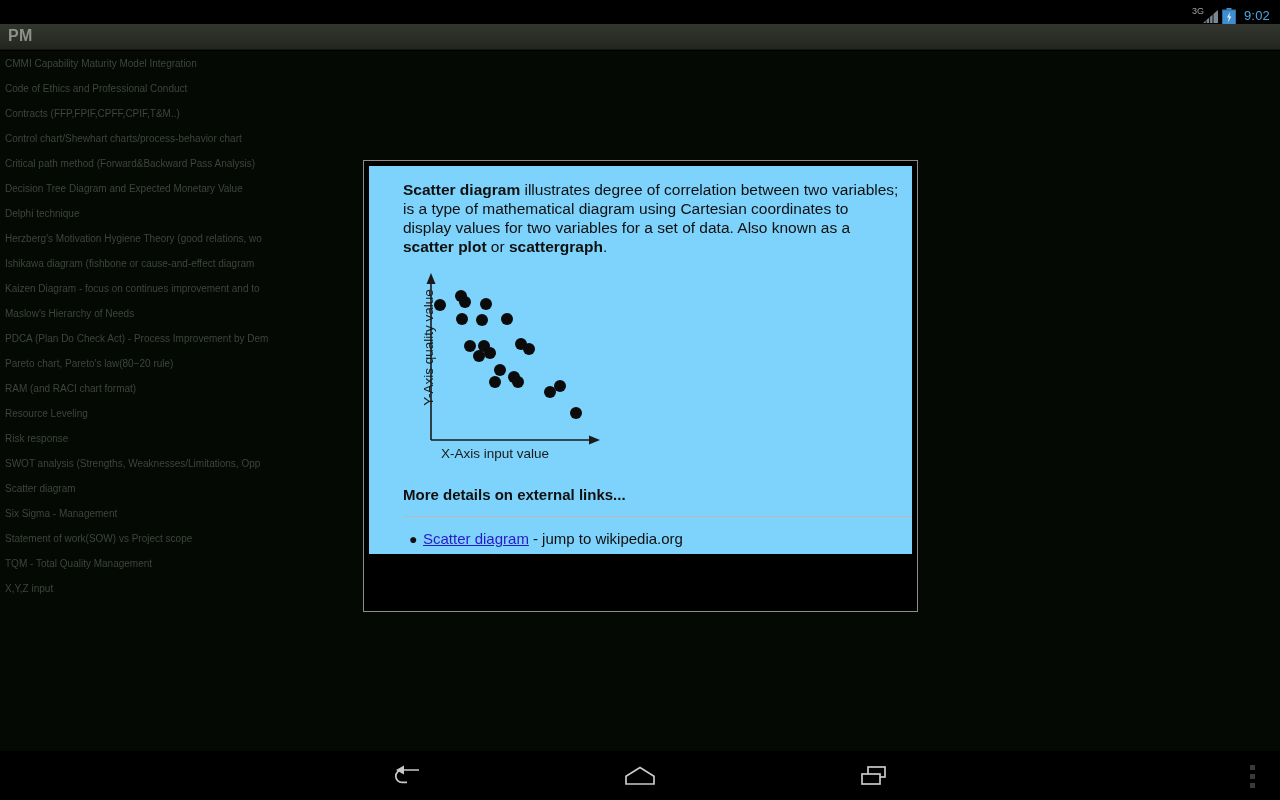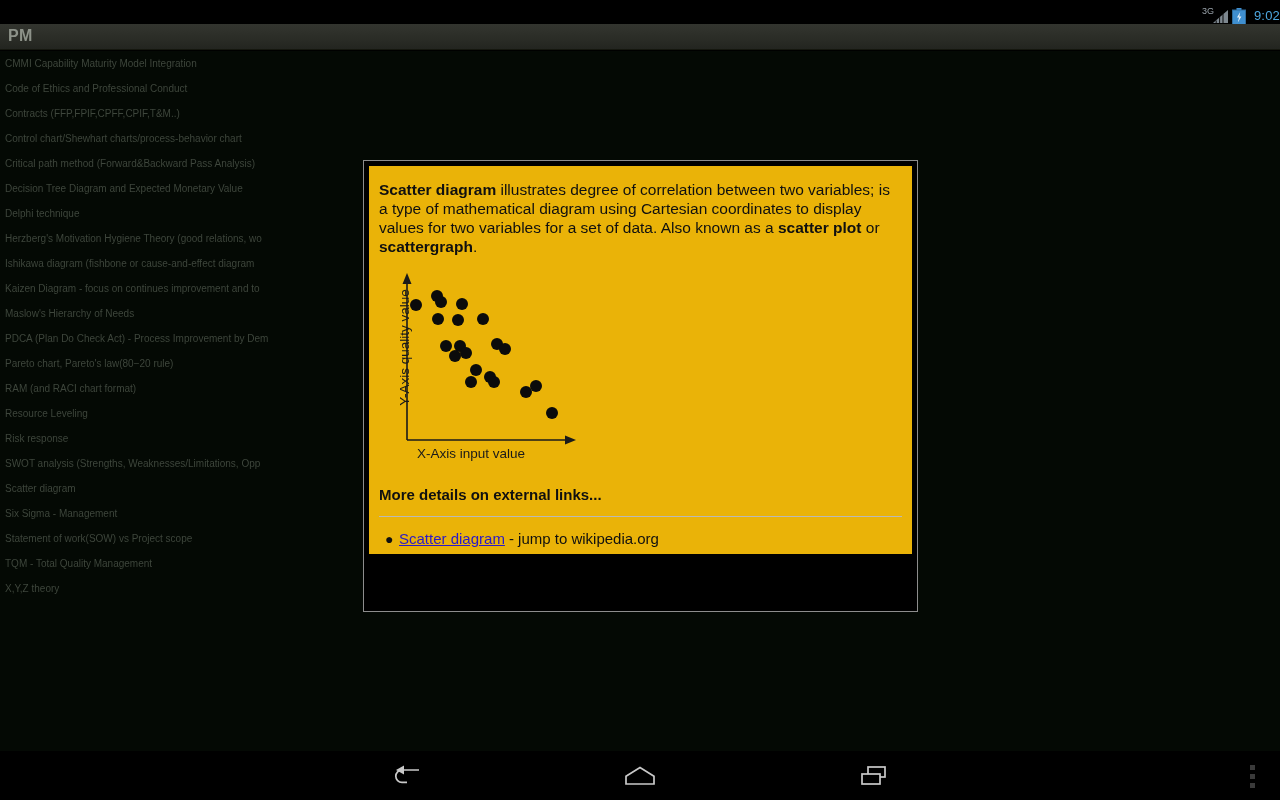--- a/index.html
+++ b/index.html
@@ -17,20 +17,21 @@
 
   
   .statusbar {
     position: absolute;
     left: 0; top: 0;
     width: 1280px; height: 32px;
     background: #000;
     display: flex;
     align-items: center;
     justify-content: flex-end;
+    padding-right: 10px;
     box-sizing: border-box;
   }
   .sb-signal {
     position: relative;
     width: 26px; height: 18px;
     margin-right: 4px;
   }
   .sb-signal .net {
     position: absolute;
     left: 0; top: 0;
@@ -107,23 +108,24 @@
     left: 1px; top: 0px;
     width: 551px;
     height: 5px;
     background: #000;
   }
   .dialog-body {
     position: absolute;
     left: 5px; top: 5px;
     width: 543px;
     height: 388px;
-    background: #eab308;
+    background: #7dd3fc;
     box-sizing: border-box;
     overflow: hidden;
+    padding-left: 24px;
   }
   .dialog-scroll {
     position: relative;
     padding: 14px 12px 0 10px;
     box-sizing: border-box;
     height: 100%;
   }
   .desc {
     font-size: 15.5px;
     line-height: 19px;
@@ -277,21 +279,21 @@
     <div class="list-item"><span>PDCA (Plan Do Check Act) - Process Improvement by Dem</span></div>
     <div class="list-item"><span>Pareto chart, Pareto's law(80−20 rule)</span></div>
     <div class="list-item"><span>RAM (and RACI chart format)</span></div>
     <div class="list-item"><span>Resource Leveling</span></div>
     <div class="list-item"><span>Risk response</span></div>
     <div class="list-item"><span>SWOT analysis (Strengths, Weaknesses/Limitations, Opp</span></div>
     <div class="list-item"><span>Scatter diagram</span></div>
     <div class="list-item"><span>Six Sigma - Management</span></div>
     <div class="list-item"><span>Statement of work(SOW) vs Project scope</span></div>
     <div class="list-item"><span>TQM - Total Quality Management</span></div>
-    <div class="list-item"><span>X,Y,Z theory</span></div>
+    <div class="list-item"><span>X,Y,Z input</span></div>
   </div>
 
 <div class="dialog">
   <div class="dialog-topline"></div>
   <div class="dialog-body">
     <div class="dialog-scroll">
 
       <p class="desc">
         <b>Scatter diagram</b><span> illustrates degree of correlation between two variables; is a type of mathematical diagram using Cartesian coordinates to display values for two variables for a set of data. Also known as a </span><b>scatter plot</b><span> or </span><b>scattergraph</b><span>.</span>
       </p>

